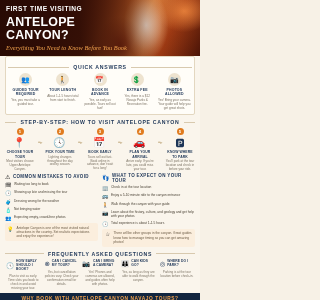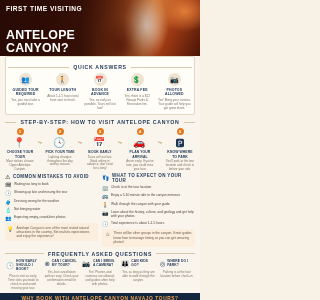--- a/index.html
+++ b/index.html
@@ -20,21 +20,21 @@
       radial-gradient(ellipse 40px 30px at 92% 20%, #e8803a, transparent 70%),
       radial-gradient(ellipse 34px 40px at 60% 80%, #8e2f12, transparent 70%),
       linear-gradient(115deg, #2a0b05 0%, #6b1f0c 30%, #c25a22 55%, #e98b42 68%, #a33c14 82%, #4a1407 100%);
   }
   .hero-shade {
     position: absolute; inset: 0;
     background: linear-gradient(90deg, rgba(40,10,4,.97) 0%, rgba(45,12,5,.93) 40%, rgba(50,14,6,.55) 62%, rgba(60,18,8,.08) 80%, transparent 100%);
   }
   .hero-text { position: absolute; left: 6px; top: 5px; right: 70px; }
   .hero-k1 { font-size: 6.6px; font-weight: bold; color: #fff; letter-spacing: .5px; }
-  .hero-k2 { font-size: 12.4px; font-weight: bold; color: #fff; letter-spacing: .2px; line-height: 1.05; margin-top: 17px; }
+  .hero-k2 { font-size: 12.4px; font-weight: bold; color: #fff; letter-spacing: .2px; line-height: 1.05; margin-top: 4px; }
   .hero-k3 { font-size: 6.4px; font-style: italic; color: #f0a24e; line-height: 1.35; margin-top: 2px; font-family: "Liberation Serif", serif; }
   .hero-k4 { font-size: 3.7px; color: #e8dcd0; margin-top: 3px; letter-spacing: .1px; }
 
   
   .band { padding: 0 5px; }
   .sec-title-wrap { display: flex; align-items: center; gap: 4px; margin: 4px 0 3px; }
   .sec-rule { flex: 1; height: 1px; background: #d8c9ae; }
   .sec-title { font-size: 5.2px; font-weight: bold; color: #1d3557; letter-spacing: .7px; white-space: nowrap; }
 
   .card {

